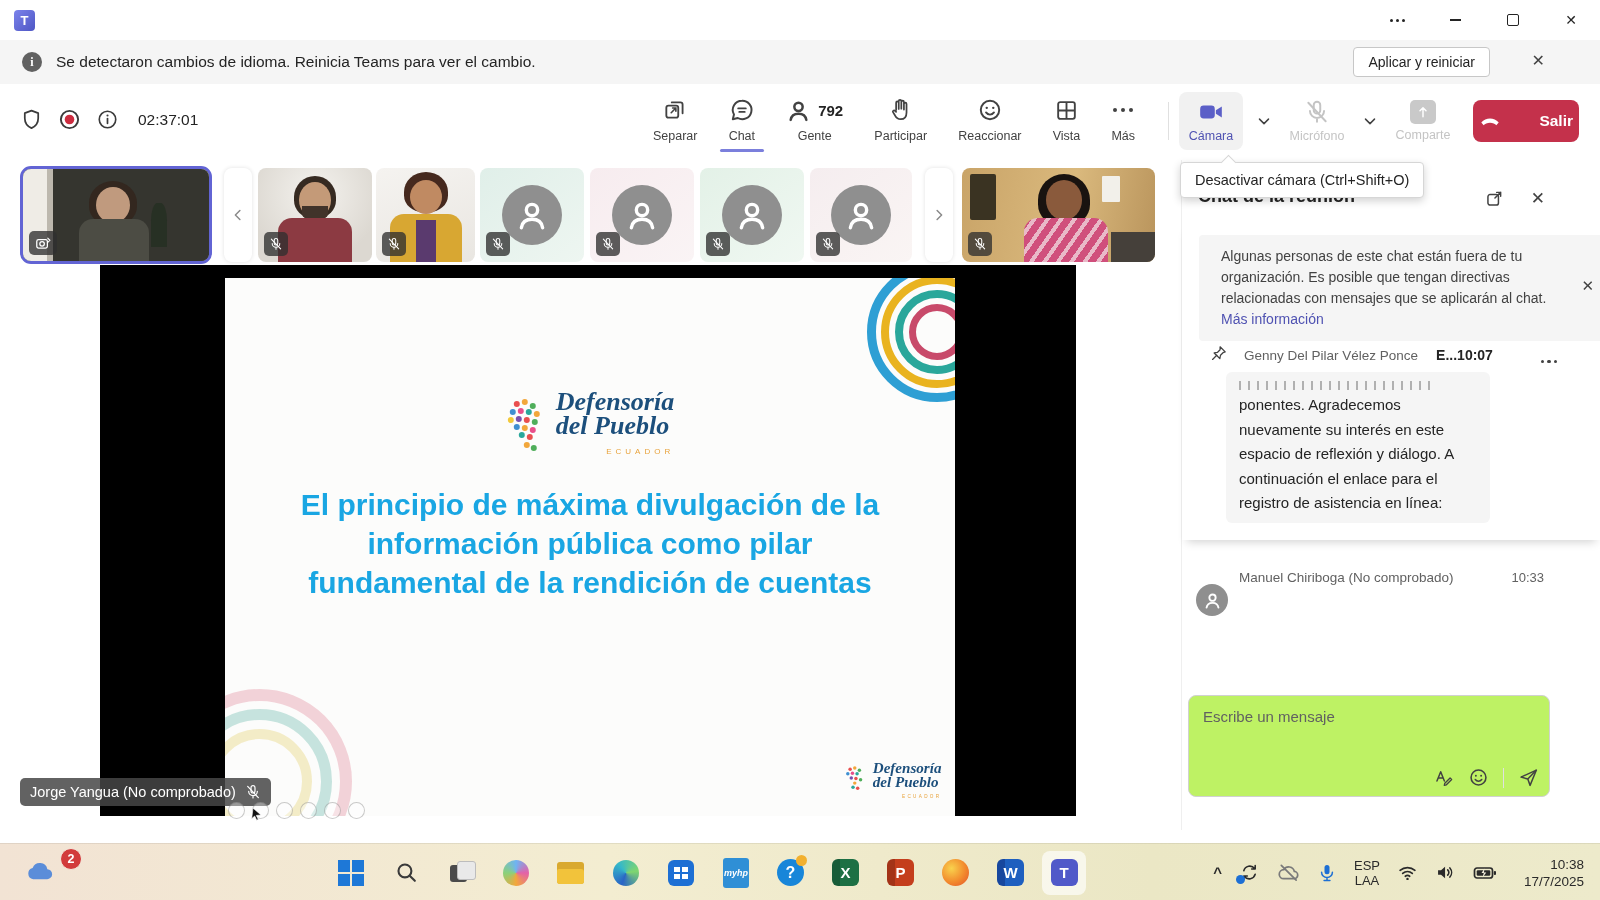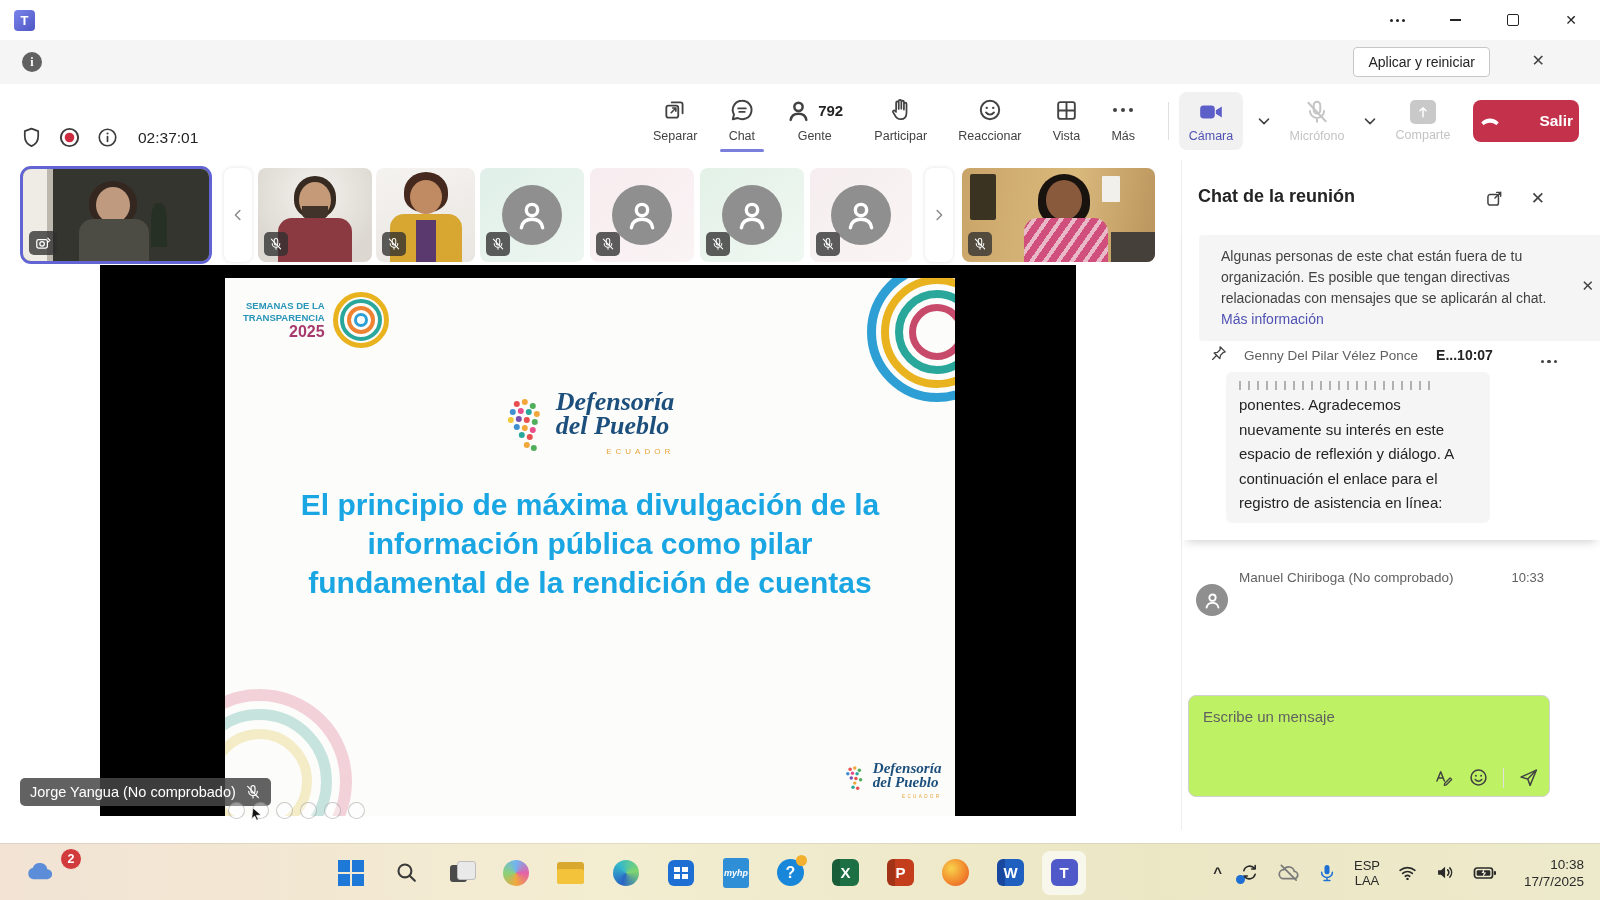--- a/index.html
+++ b/index.html
@@ -29,21 +29,21 @@
               font-size:12px;font-weight:bold;display:flex;align-items:center;justify-content:center;
               margin-left:22px;font-family:"Liberation Serif",serif;}
   .banner-text{margin-left:14px;font-size:15.5px;}
   .banner-btn{position:absolute;right:110px;top:7px;height:30px;padding:0 14px;background:#fff;
               border:1px solid #c7c7c7;border-radius:4px;font-size:14px;color:#242424;
               display:flex;align-items:center;font-family:inherit;}
   .banner-x{position:absolute;right:55px;top:11px;font-size:16px;color:#424242;}
 
   
   .mtoolbar{position:absolute;left:0;top:84px;width:1600px;height:74px;background:#fff;}
-  .tleft{position:absolute;left:20px;top:42px;display:flex;align-items:center;gap:15px;}
+  .tleft{position:absolute;left:20px;top:24px;display:flex;align-items:center;gap:15px;}
   .timer{font-size:15.5px;color:#242424;margin-left:4px;}
   .tcenter{position:absolute;left:653px;top:12px;width:482px;display:flex;justify-content:space-between;}
   .tbtn{position:relative;display:flex;flex-direction:column;align-items:center;gap:5px;color:#424242;}
   .tbtn .lbl{font-size:12.5px;color:#424242;}
   .tbtn .icorow{display:flex;align-items:center;gap:7px;height:28px;}
   .tbtn .cnt{font-size:15px;font-weight:bold;color:#242424;}
   .chat-underline{position:absolute;bottom:-9px;left:50%;transform:translateX(-50%);
                   width:44px;height:3px;border-radius:2px;background:#7b7fdc;}
   .tright{position:absolute;left:1168px;top:8px;display:flex;align-items:center;}
   .vdiv{width:1px;height:38px;background:#e0e0e0;margin-right:10px;}
@@ -331,20 +331,21 @@
           <span class="max-glyph"></span>
         </div>
       <div class="wc">
           <span class="x-glyph">✕</span>
         </div>
     </div>
   </div>
 
   <div class="banner">
     <div class="info-badge">i</div>
+    <span class="banner-text">Se detectaron cambios de idioma. Reinicia Teams para ver el cambio.</span>
     <button class="banner-btn">Aplicar y reiniciar</button>
     <span class="banner-x">✕</span>
   </div>
 
   <div class="mtoolbar">
     <div class="tleft">
       <span>
           <svg width="23" height="23" color="#3b3b3b">
             <use href="#ic-shield"></use>
           </svg>
@@ -592,33 +593,20 @@
     <div class="badge">
         <svg width="14" height="14">
           <use href="#ic-micoff"></use>
         </svg>
       </div>
   </div>
 
   <div class="stage">
     <div class="slide">
 
-      <div class="event-logo">
-        <div class="ev-text">
-          <span class="ev-l1">SEMANAS DE LA</span>
-          <span class="ev-l1">TRANSPARENCIA</span>
-          <span class="ev-year">2025</span>
-        </div>
-        <div style="position:relative;width:56px;height:56px;">
-          <span class="ring" style="inset:0;border:5px solid #e9b31f;"></span>
-          <span class="ring" style="inset:7px;border:4px solid #2aa79b;"></span>
-          <span class="ring" style="inset:14px;border:4px solid #ee8432;"></span>
-          <span class="ring" style="inset:21px;border:3px solid #2e9fd4;"></span>
-        </div>
-      </div>
 
       <div style="position:absolute;right:-52px;top:-16px;width:140px;height:140px;">
         <span class="ring" style="inset:0;border:9px solid #2e9fd4;"></span>
         <span class="ring" style="inset:14px;border:8px solid #e9b31f;"></span>
         <span class="ring" style="inset:28px;border:8px solid #2aa79b;"></span>
         <span class="ring" style="inset:42px;border:7px solid #c84a6a;"></span>
       </div>
 
       <div style="position:absolute;left:-58px;bottom:-58px;width:185px;height:185px;opacity:.45;">
         <span class="ring" style="inset:0;border:12px solid #e8a0ae;"></span>
@@ -762,20 +750,21 @@
         <span class="in-div"></span>
         <span>
             <svg width="21" height="21">
               <use href="#ic-send"></use>
             </svg>
           </span>
       </div>
     </div>
   </div>
 
+  <div class="tooltip">Desactivar cámara (Ctrl+Shift+O)</div>
 
   <div class="taskbar">
     <div class="weather">
       <svg width="36" height="30">
           <use href="#ic-cloud"></use>
         </svg>
       <span class="wbadge">2</span>
     </div>
 
     <div class="tb-apps">

